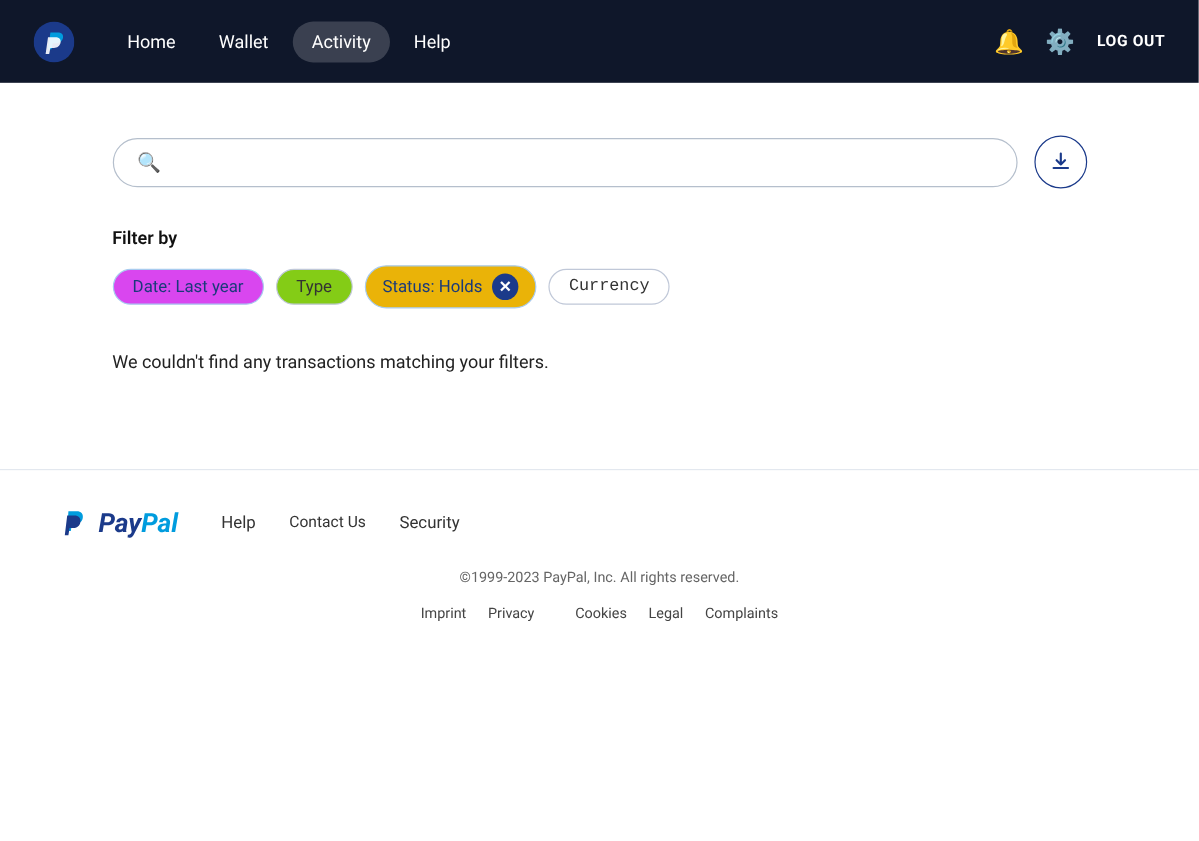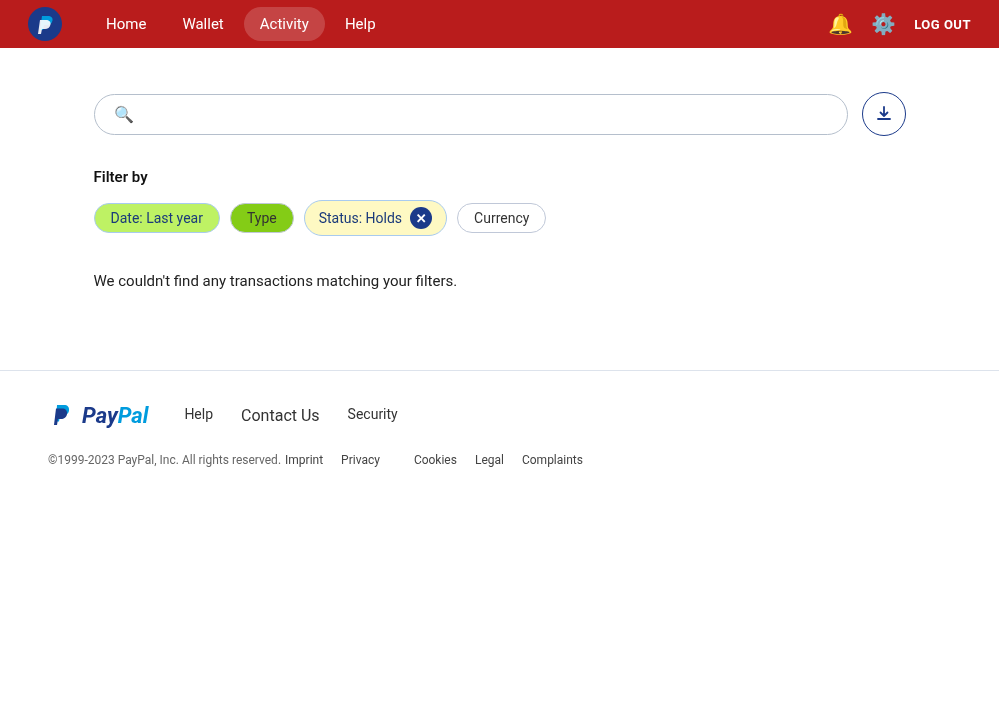--- a/index.html
+++ b/index.html
@@ -1,21 +1,21 @@
 <!DOCTYPE html>
 <html><head>
   <meta charset="utf-8">
   <style>
     * { margin: 0; padding: 0; box-sizing: border-box; }
     body { font-family: -apple-system, BlinkMacSystemFont, 'Segoe UI', Roboto, Arial, sans-serif; background: #fff; min-height: 701px; }
   </style>
 </head>
 <body>
 
-<nav style="background:#b91c1c;display:flex;align-items:center;padding:0 28px;height:48px;">
+<nav style="background:#0f172a;display:flex;align-items:center;padding:0 28px;height:69px;">
   <div style="display:flex;align-items:center;margin-right:28px;">
 
     <svg width="34" height="34" viewBox="0 0 34 34" fill="none" xmlns="http://www.w3.org/2000/svg">
       <circle cx="17" cy="17" r="17" fill="#1b3a8a"></circle>
       <path d="M13 9h7c3 0 5 1.5 4.5 4.5C24 16.5 21.5 18 19 18h-3l-1 5H12l2-14z" fill="#009cde"></path>
       <path d="M11 13h7c3 0 5 1.5 4.5 4.5C22 20.5 19.5 22 17 22h-3l-1 5H10l2-14z" fill="#fff" opacity="0.9"></path>
     </svg>
   </div>
 
   <div style="display:flex;align-items:center;gap:4px;">
@@ -45,34 +45,34 @@
         <path d="M9 2v9M5.5 7.5L9 11l3.5-3.5" stroke="#1b3a8a" stroke-width="1.8" stroke-linecap="round" stroke-linejoin="round"></path>
         <path d="M3 14h12" stroke="#1b3a8a" stroke-width="1.8" stroke-linecap="round"></path>
       </svg>
     </div>
   </div>
 
   <div style="font-size:15px;font-weight:600;color:#111;margin-bottom:14px;">Filter by</div>
 
   <div style="display:flex;align-items:center;gap:10px;flex-wrap:wrap;margin-bottom:36px;">
 
-    <div style="display:flex;align-items:center;border:1.5px solid #a8cbef;border-radius:20px;padding:6px 16px;font-size:14px;color:#1a3a7a;cursor:pointer;background:#bef264;white-space:nowrap;">
+    <div style="display:flex;align-items:center;border:1.5px solid #a8cbef;border-radius:20px;padding:6px 16px;font-size:14px;color:#1a3a7a;cursor:pointer;background:#d946ef;white-space:nowrap;">
       <span>Date: Last year</span>
     </div>
 
     <div style="display:flex;align-items:center;border:1.5px solid #c0c8d8;border-radius:20px;padding:6px 16px;font-size:14px;color:#333;cursor:pointer;background:#84cc16;white-space:nowrap;">
       <span>Type</span>
     </div>
 
-    <div style="display:flex;align-items:center;gap:8px;border:1.5px solid #a8cbef;border-radius:20px;padding:6px 14px;font-size:14px;color:#1a3a7a;cursor:pointer;background:#fef9c3;white-space:nowrap;">
+    <div style="display:flex;align-items:center;gap:8px;border:1.5px solid #a8cbef;border-radius:20px;padding:6px 14px;font-size:14px;color:#1a3a7a;cursor:pointer;background:#eab308;white-space:nowrap;">
       <span>Status: Holds</span>
       <div style="width:22px;height:22px;background:#1b3a8a;border-radius:50%;display:flex;align-items:center;justify-content:center;color:#fff;font-size:13px;cursor:pointer;font-weight:bold;flex-shrink:0;">✕</div>
     </div>
 
-    <div style="display:flex;align-items:center;border:1.5px solid #c0c8d8;border-radius:20px;padding:6px 16px;font-size:14px;color:#333;cursor:pointer;background:#fff;white-space:nowrap;">
+    <div style="display:flex;align-items:center;border:1.5px solid #c0c8d8;border-radius:20px;padding:6px 16px;font-size:14px;color:#333;cursor:pointer;background:#fff;white-space:nowrap;font-family:Liberation Mono, monospace;">
       <span>Currency</span>
     </div>
   </div>
 
   <div style="font-size:15px;color:#222;">We couldn't find any transactions matching your filters.</div>
 </div>
 
 <hr style="border:none;border-top:1px solid #dde3ec;margin:0;">
 
 <footer style="padding:30px 48px 30px;background:#fff;">
@@ -82,25 +82,25 @@
       <svg width="28" height="28" viewBox="0 0 28 28" fill="none" xmlns="http://www.w3.org/2000/svg">
         <path d="M9 4h7c3.5 0 5.5 2 5 5.5C20.5 13 18 14.5 15 14.5h-3l-1 6H8L9 4z" fill="#009cde"></path>
         <path d="M7 7.5h7c3.5 0 5.5 2 5 5.5C18.5 16.5 16 18 13 18h-3l-1 6H6l2-16.5z" fill="#1b3a8a"></path>
       </svg>
       <span style="font-size:22px;font-weight:700;">
         <span style="color:#1b3a8a;">Pay</span><span style="color:#009cde;">Pal</span>
       </span>
     </div>
     <div style="display:flex;gap:28px;">
       <a style="color:#333;text-decoration:none;font-size:14px;cursor:pointer;">Help</a>
-      <a style="color:#333;text-decoration:none;font-size:16px;cursor:pointer;">Contact Us</a>
+      <a style="color:#333;text-decoration:none;font-size:13px;cursor:pointer;">Contact Us</a>
       <a style="color:#333;text-decoration:none;font-size:14px;cursor:pointer;">Security</a>
     </div>
   </div>
-  <div style="display:flex;align-items:center;gap:4px;flex-wrap:wrap;">
+  <div style="display:flex;align-items:center;gap:16px;flex-wrap:wrap;flex-direction:column;">
     <span style="font-size:12px;color:#666;">©1999-2023 PayPal, Inc. All rights reserved.</span>
     <div style="display:flex;gap:18px;">
       <a style="font-size:12px;color:#444;text-decoration:none;cursor:pointer;">Imprint</a>
       <a style="font-size:12px;color:#444;text-decoration:none;cursor:pointer;">Privacy</a>
       <a style="font-size:12px;color:#444;text-decoration:none;cursor:pointer;margin-left:16px;">Cookies</a>
       <a style="font-size:12px;color:#444;text-decoration:none;cursor:pointer;">Legal</a>
       <a style="font-size:12px;color:#444;text-decoration:none;cursor:pointer;">Complaints</a>
     </div>
   </div>
 </footer>

